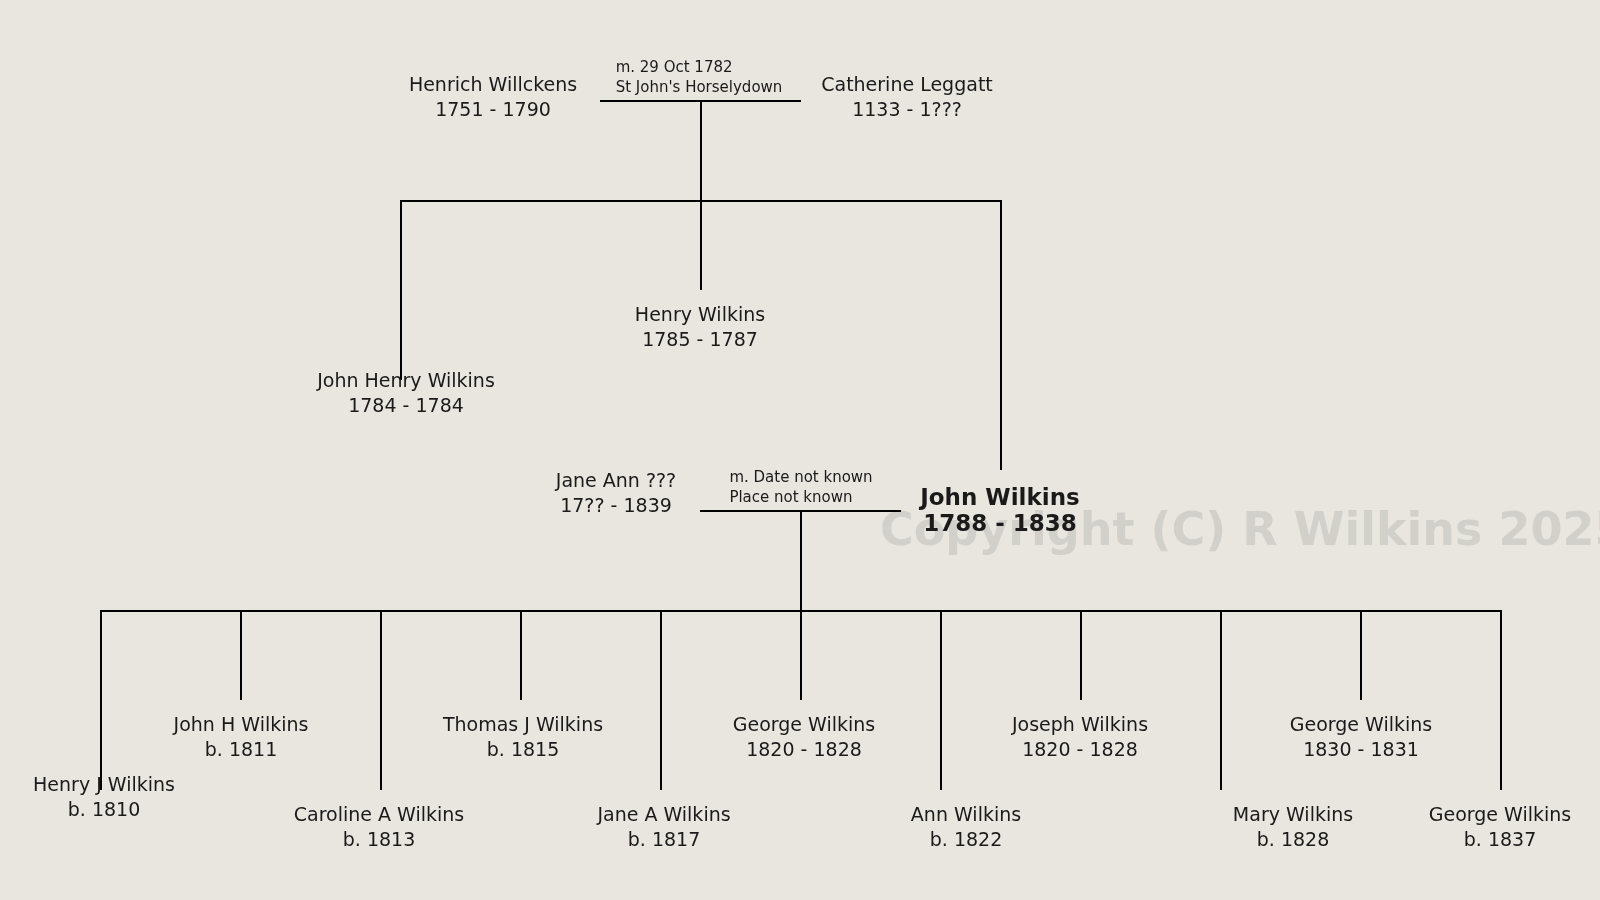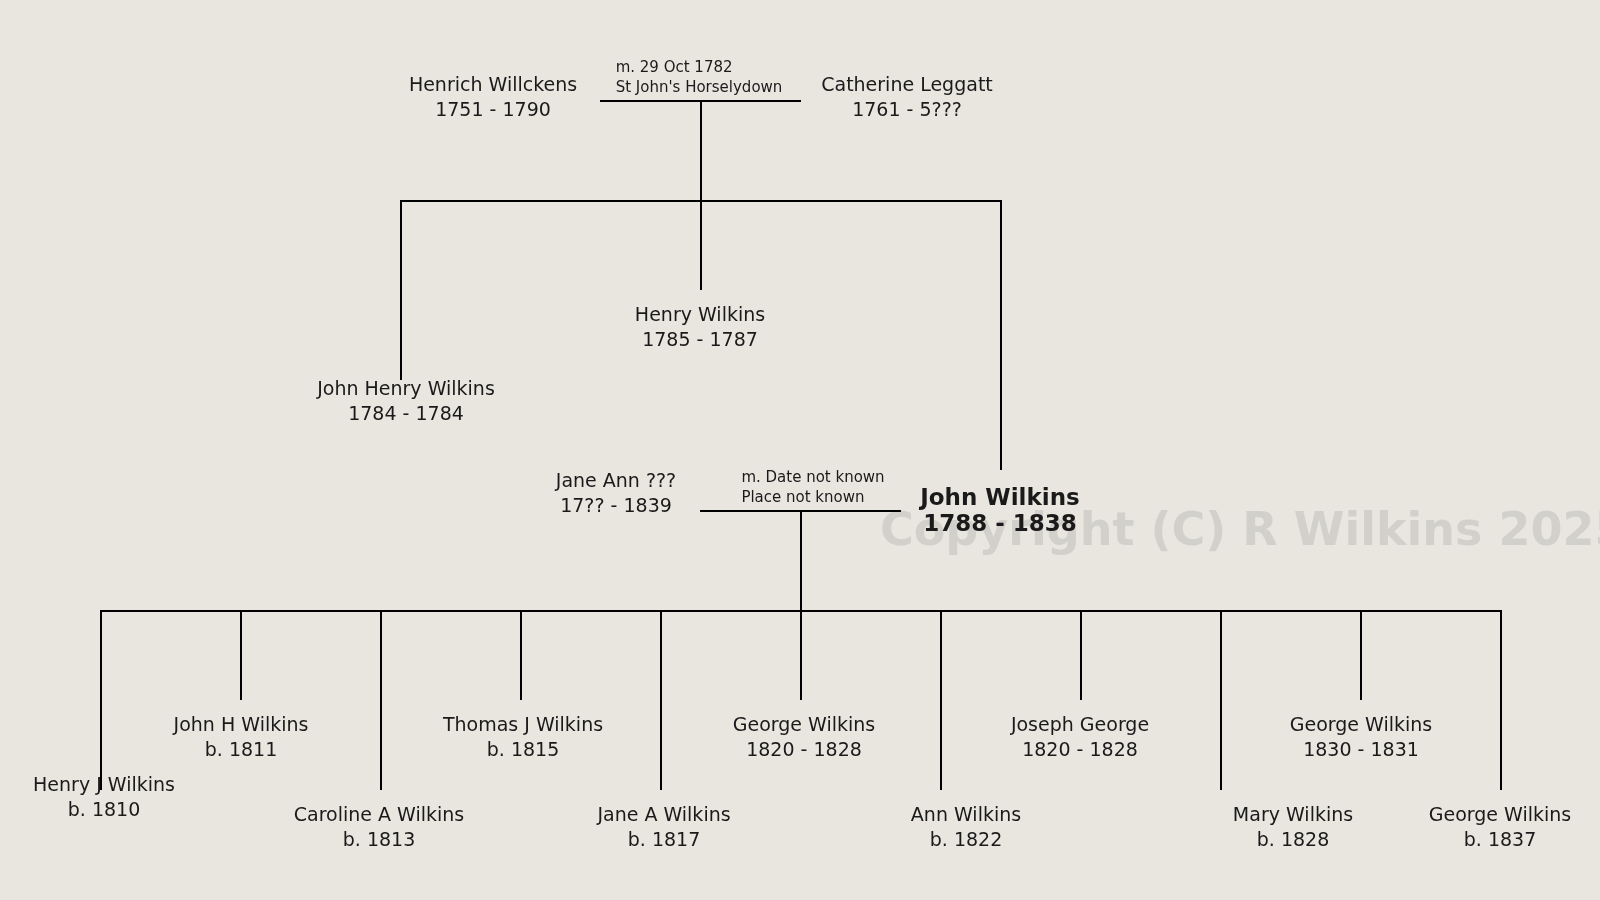--- a/index.html
+++ b/index.html
@@ -52,36 +52,36 @@
 <div class="person" style="left:493px; top:72px;">
   <span class="name">Henrich Willckens</span>
   <span class="dates">1751 - 1790</span>
 </div>
 <div class="marriage" style="left:699px; top:57px;">
   <span>m. 29 Oct 1782</span>
   <span>St John's Horselydown</span>
 </div>
 <div class="person" style="left:907px; top:72px;">
   <span class="name">Catherine Leggatt</span>
-  <span class="dates">1761 - 5???</span>
+  <span class="dates">1133 - 1???</span>
 </div>
 
-<div class="person" style="left:406px; top:376px;">
+<div class="person" style="left:406px; top:368px;">
   <span class="name">John Henry Wilkins</span>
   <span class="dates">1784 - 1784</span>
 </div>
 <div class="person" style="left:700px; top:302px;">
   <span class="name">Henry Wilkins</span>
   <span class="dates">1785 - 1787</span>
 </div>
 <div class="person" style="left:616px; top:468px;">
   <span class="name">Jane Ann ???</span>
   <span class="dates">17?? - 1839</span>
 </div>
-<div class="marriage" style="left:801px; top:467px;margin-left:12px;">
+<div class="marriage" style="left:801px; top:467px;">
   <span>m. Date not known</span>
   <span>Place not known</span>
 </div>
 <div class="person focus" style="left:1000px; top:484px;">
   <span class="name">John Wilkins</span>
   <span class="dates">1788 - 1838</span>
 </div>
 
 <div class="person" style="left:104px; top:772px;">
   <span class="name">Henry J Wilkins</span>
@@ -105,21 +105,21 @@
 </div>
 <div class="person" style="left:804px; top:712px;">
   <span class="name">George Wilkins</span>
   <span class="dates">1820 - 1828</span>
 </div>
 <div class="person" style="left:938px; top:802px;margin-left:28px;">
   <span class="name">Ann Wilkins</span>
   <span class="dates">b. 1822</span>
 </div>
 <div class="person" style="left:1080px; top:712px;">
-  <span class="name">Joseph George</span>
+  <span class="name">Joseph Wilkins</span>
   <span class="dates">1820 - 1828</span>
 </div>
 <div class="person" style="left:1293px; top:802px;">
   <span class="name">Mary Wilkins</span>
   <span class="dates">b. 1828</span>
 </div>
 <div class="person" style="left:1361px; top:712px;">
   <span class="name">George Wilkins</span>
   <span class="dates">1830 - 1831</span>
 </div>

